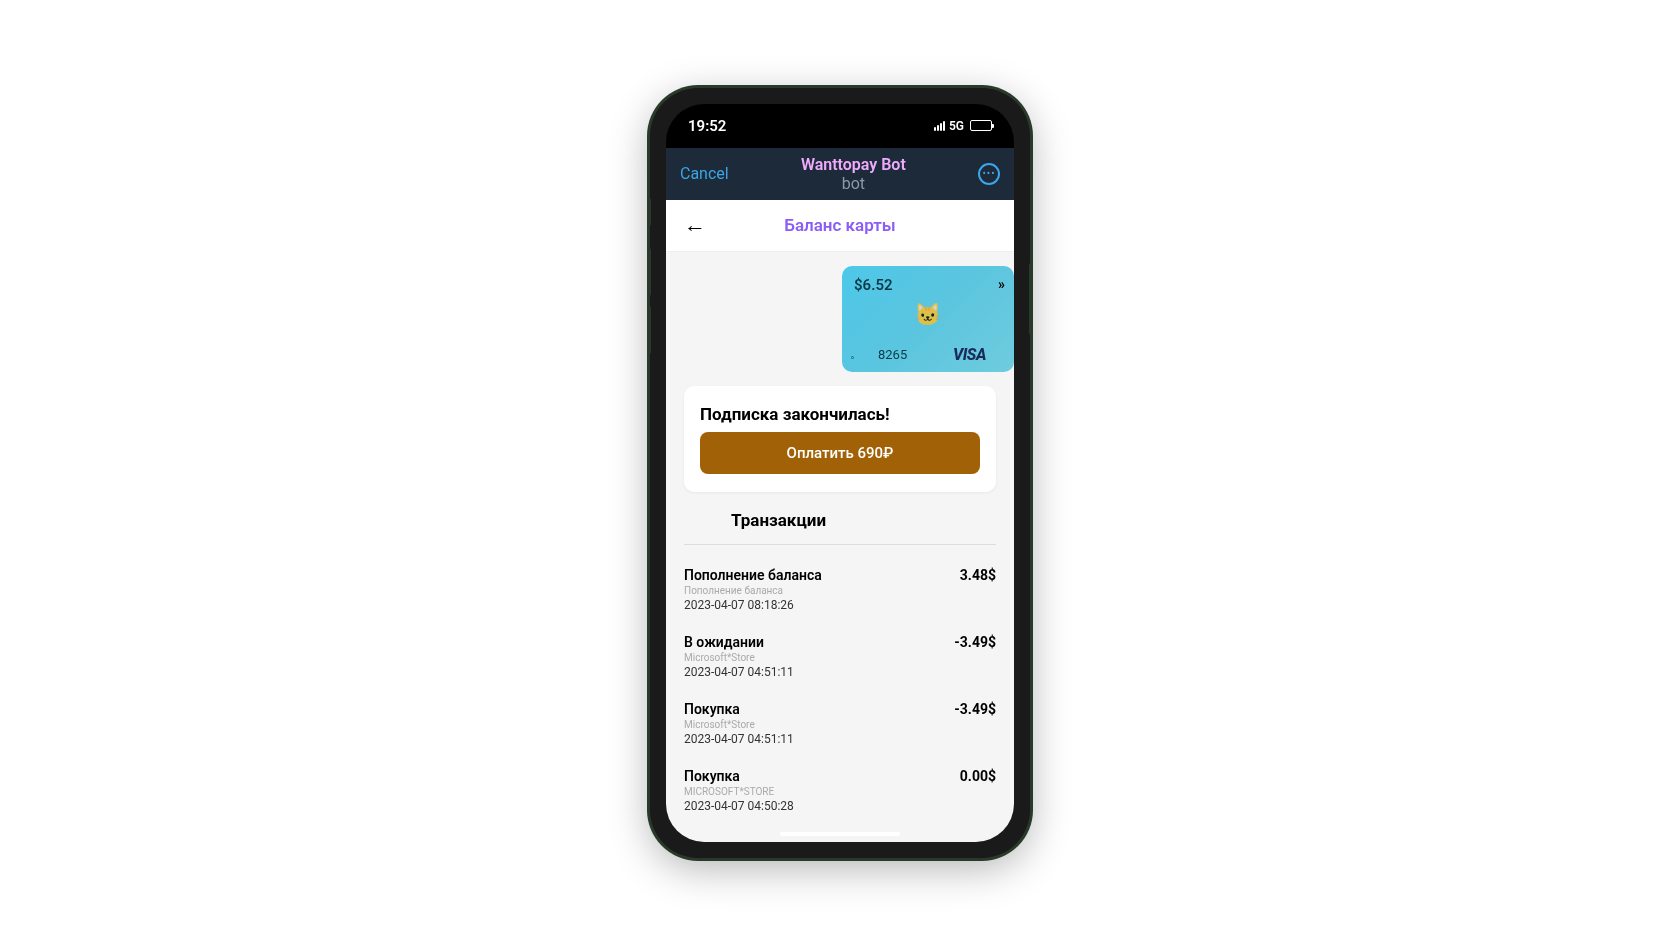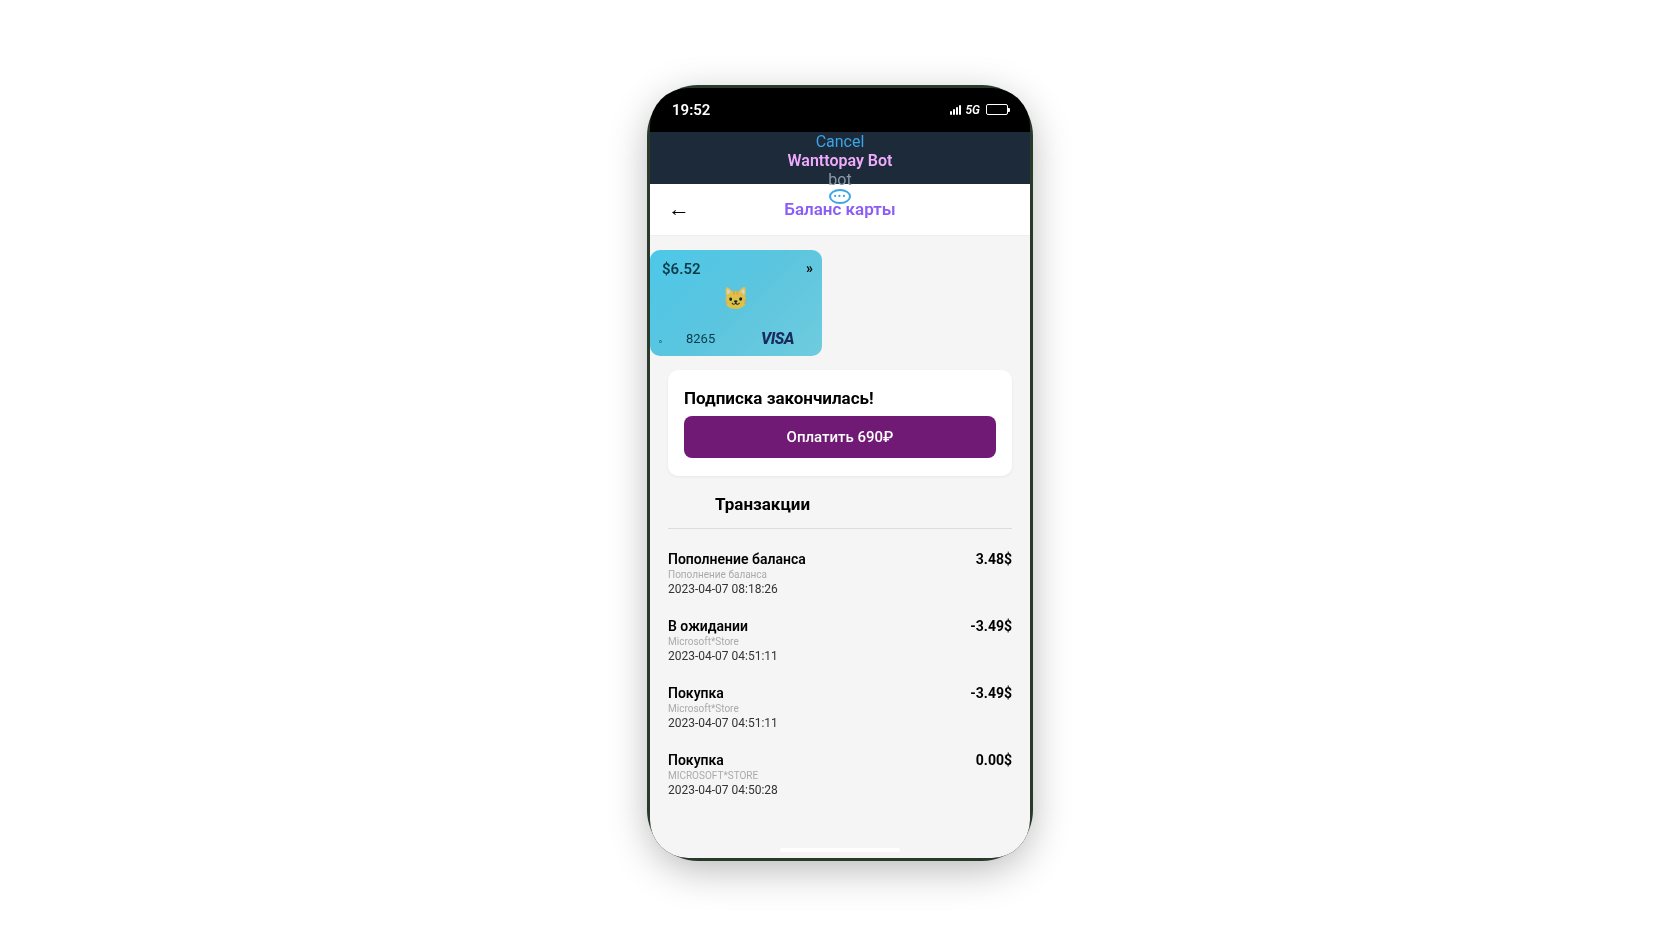--- a/index.html
+++ b/index.html
@@ -1,49 +1,49 @@
 <!DOCTYPE html>
 <html><head>
 <meta charset="utf-8">
 <style>
 * { margin: 0; padding: 0; box-sizing: border-box; font-family: -apple-system, BlinkMacSystemFont, 'Segoe UI', Roboto, sans-serif; }
 body { background: #ffffff; display: flex; justify-content: center; align-items: center; min-height: 945px; width: 1680px; }
-.phone-frame { width: 380px; height: 770px; background: #1a1a1a; border-radius: 48px; padding: 0; box-shadow: 0 0 0 3px #2a3a2a, 0 10px 40px rgba(0,0,0,0.3); position: relative; }
+.phone-frame { width: 380px; height: 770px; background: #1a1a1a; border-radius: 48px; padding: 16px; box-shadow: 0 0 0 3px #2a3a2a, 0 10px 40px rgba(0,0,0,0.3); position: relative; }
 .phone-screen { width: 100%; height: 100%; background: #000; border-radius: 38px; overflow: hidden; position: relative; }
 .notch { position: absolute; top: 0; left: 50%; transform: translateX(-50%); width: 140px; height: 28px; background: #000; border-radius: 0 0 18px 18px; z-index: 10; }
 .status-bar { height: 44px; display: flex; justify-content: space-between; align-items: center; padding: 0 22px; color: #fff; font-size: 15px; font-weight: 600; }
-.status-right { display: flex; align-items: center; gap: 4px; font-size: 12px; font-style: italic; }
+.status-right { display: flex; align-items: center; gap: 4px; font-size: 12px; }
 .signal-bars { display: inline-flex; gap: 1px; align-items: flex-end; }
 .signal-bars span { width: 2px; background: #fff; border-radius: 1px; }
 .signal-bars span:nth-child(1){height:4px}.signal-bars span:nth-child(2){height:6px}.signal-bars span:nth-child(3){height:8px}.signal-bars span:nth-child(4){height:10px}
 .battery { width: 22px; height: 11px; border: 1px solid #fff; border-radius: 2px; position: relative; margin-left: 2px; }
 .battery::after { content:''; position:absolute; right:-3px; top:3px; width:2px; height:4px; background:#fff; border-radius:0 1px 1px 0; }
 .battery-fill { width: 50%; height: 100%; background: #fff; border-radius: 1px; }
-.nav-bar { height: 52px; background: #1c2a3a; display: flex; align-items: center; justify-content: space-between; padding: 0 14px; flex-direction: column; }
+.nav-bar { height: 52px; background: #1c2a3a; display: flex; align-items: center; justify-content: space-between; padding: 0 14px; }
 .cancel-btn { color: #3ca5e6; font-size: 16px; }
 .nav-title-block { text-align: center; flex: 1; }
 .nav-title { color: #f0abfc; font-size: 16px; font-weight: 600; }
 .nav-subtitle { color: #8a9aa8; font-size: 16px; }
 .more-btn { width: 22px; height: 22px; border: 2px solid #3ca5e6; border-radius: 50%; display: flex; align-items: center; justify-content: center; color: #3ca5e6; font-size: 10px; letter-spacing: 1px; }
 .content { background: #f5f5f5; height: calc(100% - 96px); overflow-y: auto; }
 .page-header { height: 52px; background: #fff; display: flex; align-items: center; padding: 0 18px; border-bottom: 1px solid #eee; }
 .back-arrow { font-size: 22px; font-weight: bold; }
 .page-title { flex: 1; text-align: center; font-size: 17px; font-weight: 600; color: #8b5cf6; margin-right: 22px; }
-.card-area { padding: 14px 0; display: flex; justify-content: flex-start; background: #f5f5f5; }
+.card-area { padding: 14px 0; display: flex; justify-content: flex-end; background: #f5f5f5; }
 .credit-card { width: 172px; height: 106px; background: linear-gradient(135deg, #4dc8e8 0%, #5bc5df 50%, #6fccde 100%); border-radius: 10px; padding: 10px 12px; position: relative; color: #1a4a5a; }
 .card-balance { font-size: 15px; font-weight: 600; color: #0a3a4a; }
 .card-logo-arrow { position: absolute; top: 10px; right: 12px; font-size: 14px; color: #000; font-weight: bold; letter-spacing: -3px; }
 .card-cat { position: absolute; top: 36px; left: 50%; transform: translateX(-50%); font-size: 22px; opacity: 0.8; }
 .card-number { position: absolute; bottom: 10px; left: 36px; font-size: 13px; color: #0a3a4a; }
 .card-dots { position: absolute; bottom: 10px; left: 8px; font-size: 8px; color: #0a3a4a; }
 .card-visa { position: absolute; bottom: 8px; right: 28px; font-size: 16px; font-weight: 800; font-style: italic; color: #1a2a5a; letter-spacing: -0.5px; }
 .notice-box { background: #fff; margin: 0 18px 18px; border-radius: 10px; padding: 18px 16px; box-shadow: 0 1px 3px rgba(0,0,0,0.06); }
 .notice-title { font-size: 17px; font-weight: 700; color: #000; margin-bottom: 8px; }
 .notice-text { font-size: 14px; color: #333; line-height: 1.4; margin-bottom: 14px; }
-.pay-btn { width: 100%; background: #701a75; color: #fff; border: none; padding: 12px; border-radius: 8px; font-size: 15px; font-weight: 500; cursor: pointer; }
+.pay-btn { width: 100%; background: #a16207; color: #fff; border: none; padding: 12px; border-radius: 8px; font-size: 15px; font-weight: 500; cursor: pointer; }
 .transactions-section { padding: 0 18px; }
 .transactions-title { font-size: 17px; font-weight: 700; color: #000; margin-bottom: 14px; margin-left: 47px; }
 .transactions-divider { border: none; border-top: 1px solid #ddd; margin-bottom: 14px; }
 .transaction { margin-bottom: 14px; margin-top: 22px; }
 .transaction-top { display: flex; justify-content: space-between; align-items: center; }
 .transaction-name { font-size: 14px; font-weight: 600; color: #000; }
 .transaction-amount { font-size: 14px; font-weight: 700; color: #000; }
 .transaction-merchant { font-size: 10px; color: #aaa; margin-top: 2px; }
 .transaction-date { font-size: 12px; color: #333; margin-top: 2px; }
 .home-indicator { position: absolute; bottom: 6px; left: 50%; transform: translateX(-50%); width: 120px; height: 4px; background: #fff; border-radius: 2px; z-index: 20; }

